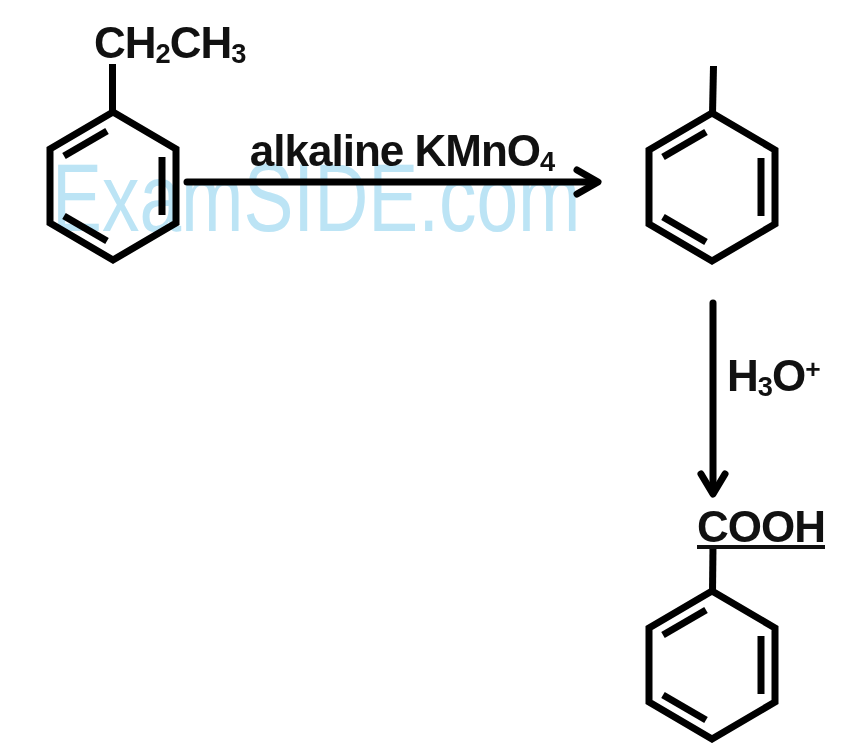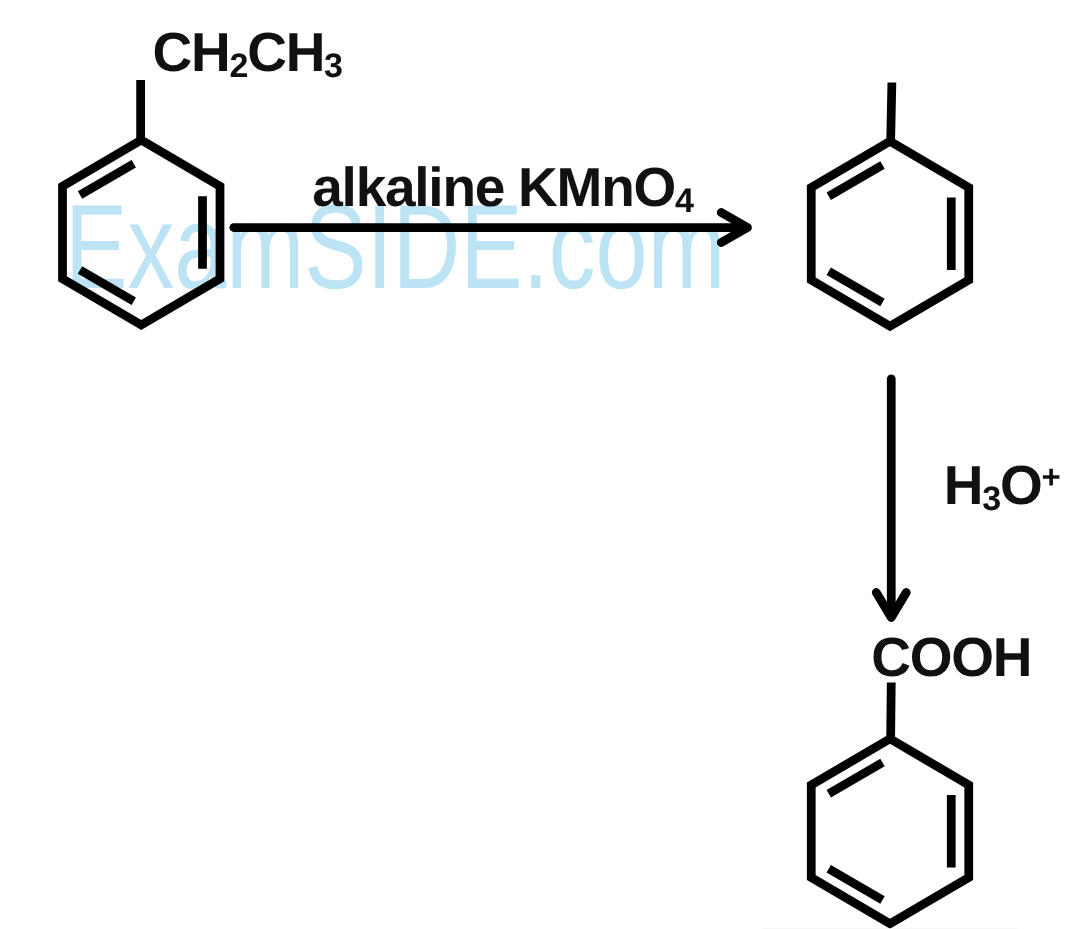--- a/index.html
+++ b/index.html
@@ -68,25 +68,25 @@
   .chem-label .scr-sub{
     font-size:0.62em;
     vertical-align:-0.18em;
     line-height:0;
   }
   .chem-label .scr-sup{
     font-size:0.6em;
     vertical-align:0.48em;
     line-height:0;
   }
-  .lbl-ethyl{left:94px;top:21px;margin-left:28px;}
+  .lbl-ethyl{left:94px;top:21px;}
   .lbl-reagent1{left:402px;top:129px;transform:translateX(-50%);}
   .lbl-carboxylate{left:704px;top:21px;}
-  .lbl-hydronium{left:727px;top:367px;margin-left:28px;}
-  .lbl-product{left:697px;top:505px;}
+  .lbl-hydronium{left:727px;top:354px;}
+  .lbl-product{left:697px;top:505px;text-decoration:underline;}
 </style>
 </head>
 <body>
 
 <div class="stage">
 
   <div class="watermark">ExamSIDE.com</div>
 
   <svg class="structure-svg" viewBox="0 0 860 743" xmlns="http://www.w3.org/2000/svg">
     <defs>

